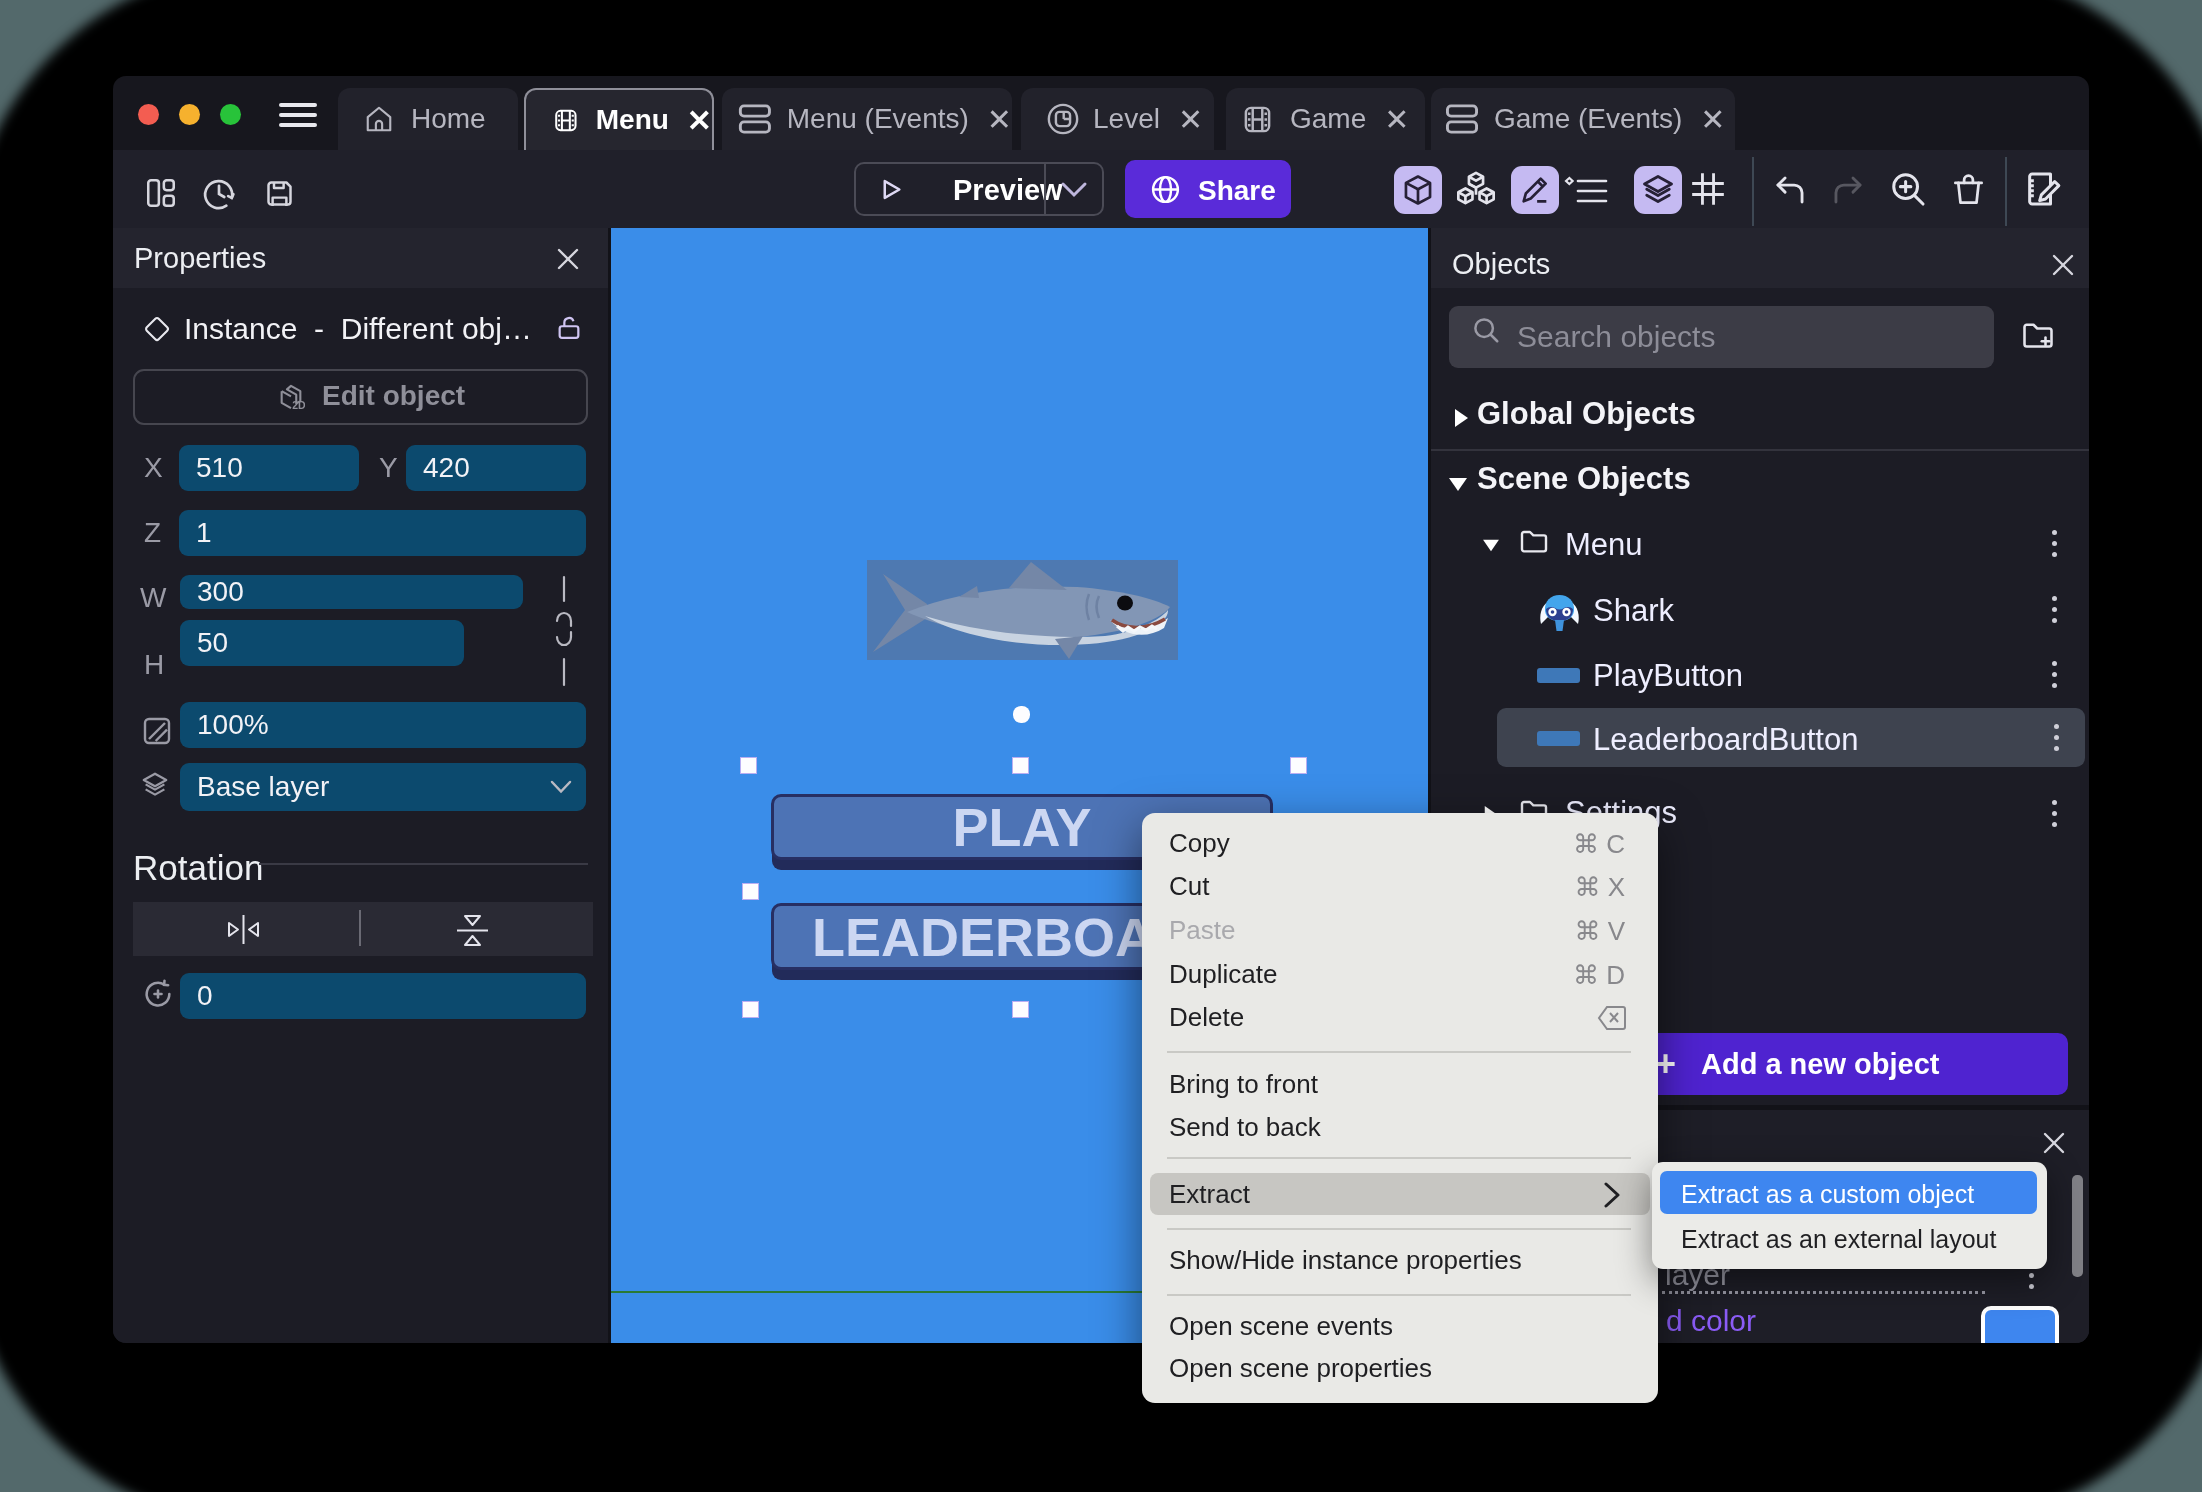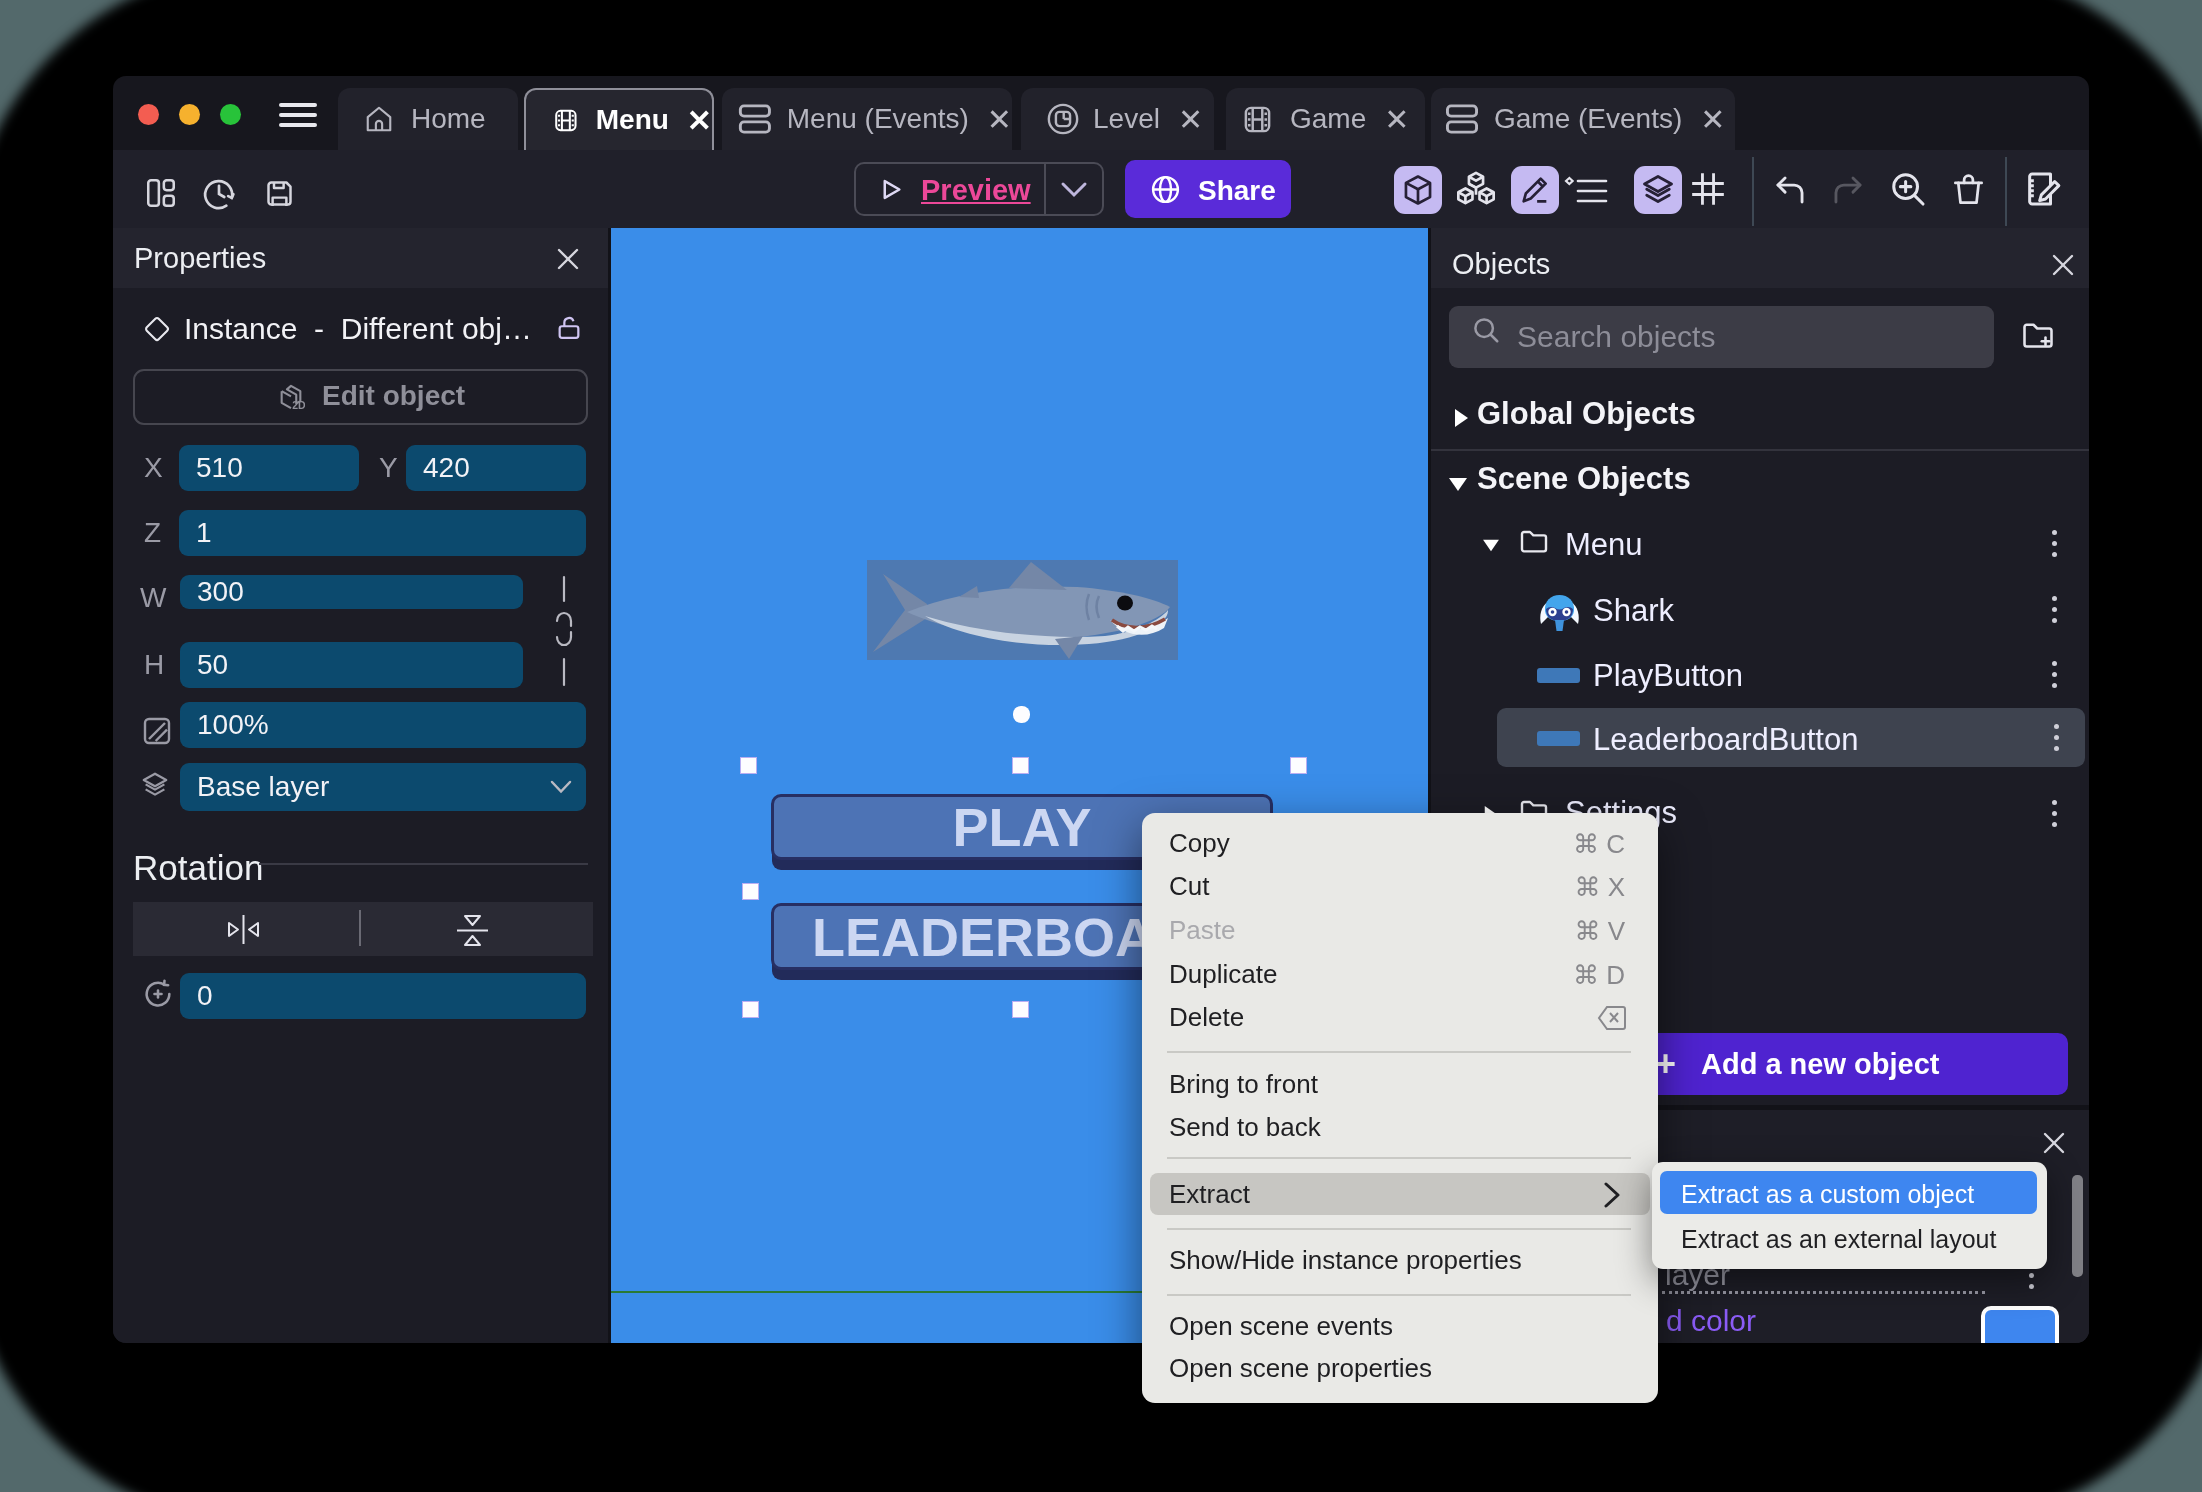--- a/index.html
+++ b/index.html
@@ -138,21 +138,21 @@
     <svg class="tbtn" style="left:150px; top:27px;" width="33" height="33" viewBox="0 0 24 24" fill="none" stroke="#d6d6de" stroke-width="1.8" stroke-linejoin="round">
         <path d="M4 6a2 2 0 0 1 2-2h11l3 3v11a2 2 0 0 1-2 2H6a2 2 0 0 1-2-2z"></path>
         <path d="M8 4v4h7V4"></path>
         <path d="M7 21v-6h10v6"></path>
       </svg>
 
     <div class="tbtn" style="left:741px; top:12px; width:250px; height:54px; border:2px solid #4b4b56; border-radius:10px;"></div>
     <svg class="tbtn" style="left:765px; top:26px;" width="27" height="27" viewBox="0 0 24 24" fill="none" stroke="#ded8f4" stroke-width="2.2" stroke-linejoin="round">
         <path d="M6 4.5 19 12 6 19.5z"></path>
       </svg>
-    <div class="tbtn" style="left:808px; top:24px; font-size:29px; font-weight:bold; color:#ec4899;text-decoration:underline;">Preview</div>
+    <div class="tbtn" style="left:840px; top:24px; font-size:29px; font-weight:bold; color:#ffffff;">Preview</div>
     <div class="tbtn" style="left:931px; top:14px; width:2px; height:50px; background:#4b4b56;"></div>
     <svg class="tbtn" style="left:947px; top:31px;" width="28" height="18" viewBox="0 0 28 18" fill="none" stroke="#beb6dc" stroke-width="3" stroke-linecap="round">
         <path d="M3 3 14 14 25 3"></path>
       </svg>
 
     <div class="tbtn" style="left:1012px; top:10px; width:166px; height:58px; background:#5a2bd9; border-radius:10px;"></div>
     <svg class="tbtn" style="left:1036px; top:23px;" width="33" height="33" viewBox="0 0 24 24" fill="none" stroke="#fff" stroke-width="1.8">
         <circle cx="12" cy="12" r="9"></circle>
         <ellipse cx="12" cy="12" rx="4" ry="9"></ellipse>
         <line x1="3" y1="12" x2="21" y2="12"></line>
@@ -261,21 +261,21 @@
     <div class="inp" style="left:66px; top:217px; width:180px; height:46px;">510</div>
     <div class="lbl" style="left:266px; top:224px;">Y</div>
     <div class="inp" style="left:293px; top:217px; width:180px; height:46px;">420</div>
 
     <div class="lbl" style="left:31px; top:289px;">Z</div>
     <div class="inp" style="left:66px; top:282px; width:407px; height:46px;">1</div>
 
     <div class="lbl" style="left:27px; top:354px;">W</div>
     <div class="inp" style="left:67px; top:347px; width:343px; height:34px;">300</div>
     <div class="lbl" style="left:31px; top:421px;">H</div>
-    <div class="inp" style="left:67px; top:414px; width:343px; height:46px;">50</div>
+    <div class="inp" style="left:67px; top:392px; width:284px; height:46px;">50</div>
     <svg class="abs" style="left:434px; top:347px;" width="34" height="113" viewBox="0 0 34 113" fill="none" stroke="#b9b9c2" stroke-width="2.2" stroke-linecap="round">
         <line x1="17" y1="2" x2="17" y2="26"></line>
         <path d="M10 46 a7 8 0 0 1 14 0 v5 M10 62 a7 8 0 0 0 14 0 v-5"></path>
         <line x1="17" y1="84" x2="17" y2="110"></line>
       </svg>
 
     <svg class="abs" style="left:28px; top:487px;" width="32" height="32" viewBox="0 0 24 24" fill="none" stroke="#9a9aa5" stroke-width="1.8">
         <rect x="3" y="3" width="18" height="18" rx="3"></rect>
         <line x1="6" y1="18" x2="18" y2="6"></line>
         <line x1="11" y1="19.5" x2="19.5" y2="11"></line>

